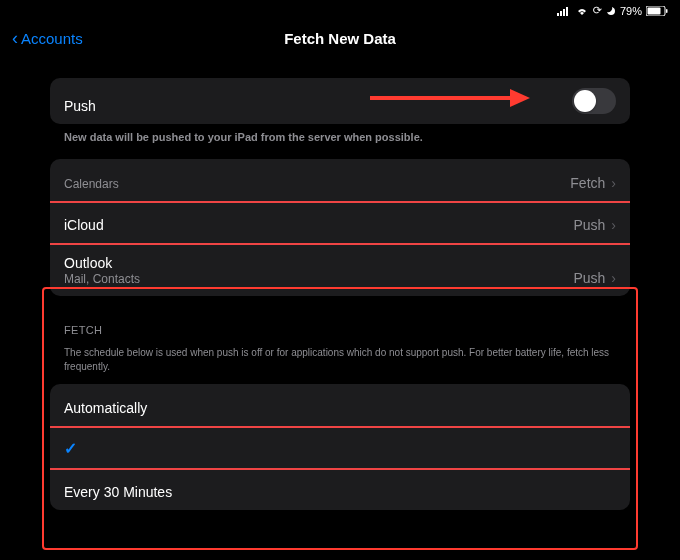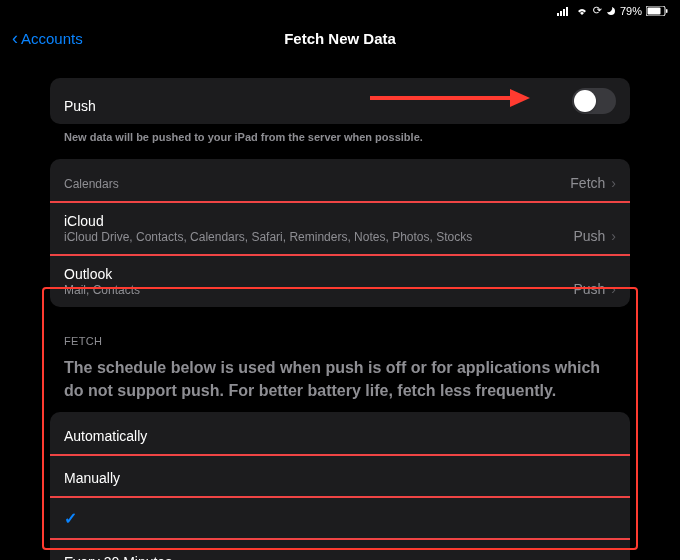--- a/index.html
+++ b/index.html
@@ -94,25 +94,24 @@
       font-weight: bold;
     }
     .section-hdr {
       font-size: 11px;
       color: #8e8e93;
       padding: 0 14px 4px 14px;
       text-transform: uppercase;
       letter-spacing: 0.3px;
     }
     .section-desc {
-      font-size: 16px;
+      font-size: 10px;
       color: #8e8e93;
       padding: 0 14px 10px 14px;
       line-height: 1.4;
-      font-weight: bold;
     }
     .check { color: #0a84ff; font-size: 16px; font-weight: 600; }
     .arrow-annot {
       position: absolute;
       top: 89px;
       left: 370px;
       width: 160px;
       height: 18px;
       pointer-events: none;
     }
@@ -189,21 +188,20 @@
         <div class="row-sub">Calendars</div>
       </div>
       <div class="row-right">
         <span>Fetch</span>
         <span class="chev-right">›</span>
       </div>
     </div>
     <div class="row">
       <div class="row-main">
         <div class="row-title">iCloud</div>
-        <div class="row-sub">iCloud Drive, Contacts, Calendars, Safari, Reminders, Notes, Photos, Stocks</div>
       </div>
       <div class="row-right">
         <span>Push</span>
         <span class="chev-right">›</span>
       </div>
     </div>
     <div class="row">
       <div class="row-main">
         <div class="row-title">Outlook</div>
         <div class="row-sub">Mail, Contacts</div>
@@ -218,25 +216,20 @@
   <div class="gap-md"></div>
 
   <div class="section-hdr">FETCH</div>
   <div class="gap-xs"></div>
   <div class="section-desc">The schedule below is used when push is off or for applications which do not support push. For better battery life, fetch less frequently.</div>
 
   <div class="group">
     <div class="row">
       <div class="row-main">
           <div class="row-title">Automatically</div>
-        </div>
-    </div>
-    <div class="row">
-      <div class="row-main">
-          <div class="row-title">Manually</div>
         </div>
     </div>
     <div class="row">
       <span class="check">✓</span>
     </div>
     <div class="row">
       <div class="row-main">
           <div class="row-title">Every 30 Minutes</div>
         </div>
     </div>

